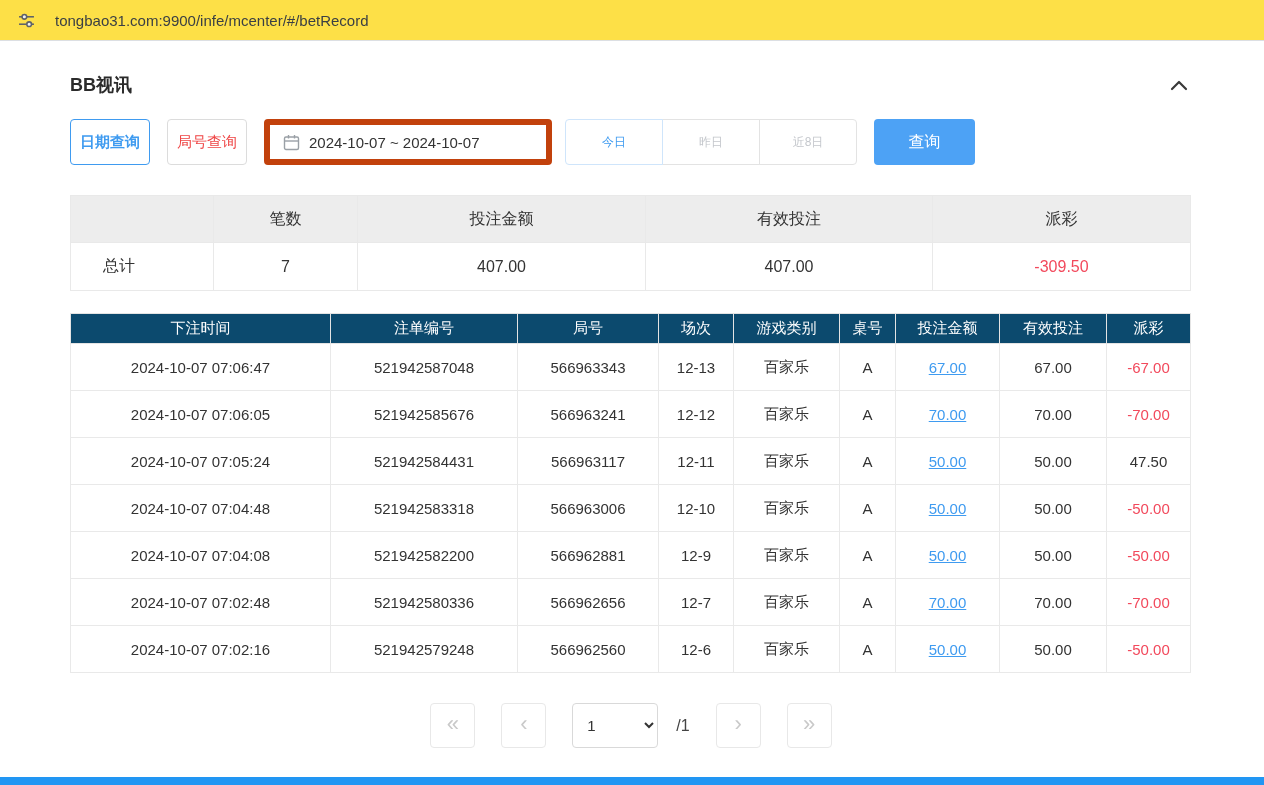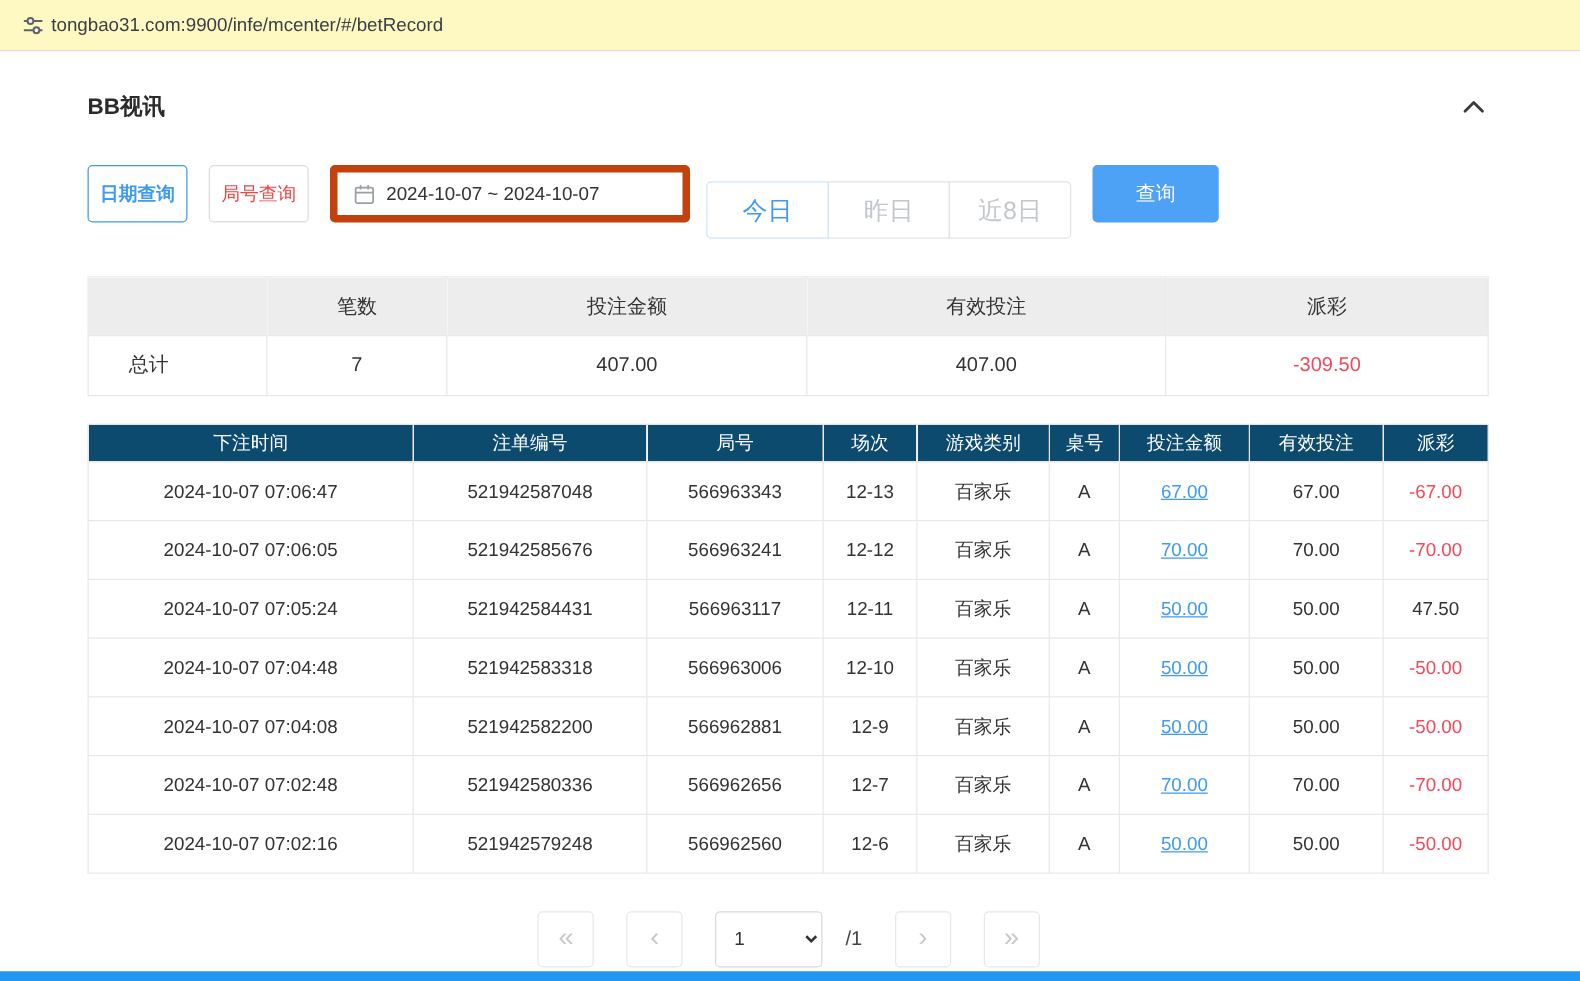--- a/index.html
+++ b/index.html
@@ -7,26 +7,26 @@
   body {
     font-family: "Liberation Sans", "DejaVu Sans", sans-serif;
     background: #ffffff;
     color: #333;
     position: relative;
     overflow: hidden;
   }
   
   .addressbar {
     height: 41px;
-    background: #fef9c3;
+    background: #fde047;
     border-bottom: 1px solid #dcdfe3;
     display: flex;
     align-items: center;
     padding: 0 18px;
-    gap: 6px;
+    gap: 20px;
   }
   .addressbar .url { font-size: 15px; color: #3a3f44; }
   
   .content { padding: 18px 72px 0 70px; }
   .titlebar {
     display: flex; align-items: center; justify-content: space-between;
     margin: 14px 0 22px 0;
   }
   .titlebar h2 { font-size: 18px; font-weight: bold; color: #2b2b2b; }
   .collapse-btn { cursor: pointer; display: inline-flex; padding: 4px; }
@@ -40,22 +40,22 @@
   .btn-date-query { border-color: #3f9bf0; color: #3f9bf0; font-weight: bold; }
   .btn-round-query { color: #ef4444; }
   .daterange {
     height: 46px; width: 288px; border: 6px solid #c2410c; border-radius: 4px;
     display: flex; align-items: center; gap: 9px; padding: 0 13px;
     font-size: 15px; color: #333; cursor: pointer; background:#fff;
   }
   .btn-group { display: inline-flex; margin-left: -4px; }
   .btn-group .gbtn {
     width: 98px; height: 46px; background: #fff; border: 1px solid #e3e3e3;
-    font-size: 20px; color: #c4c7cc; display: inline-flex; align-items: center;
-    justify-content: center; cursor: pointer; margin-left: -1px; margin-top: 26px;
+    font-size: 12px; color: #c4c7cc; display: inline-flex; align-items: center;
+    justify-content: center; cursor: pointer; margin-left: -1px;
   }
   .btn-group .gbtn:first-child { border-radius: 4px 0 0 4px; margin-left: 0; }
   .btn-group .gbtn:last-child { border-radius: 0 4px 4px 0; }
   .btn-group .gbtn.active { color: #3f9bf0; border-color: #cfe5fb; position: relative; z-index: 1; }
   .btn-search {
     width: 101px; height: 46px; border: none; border-radius: 4px;
     background: #4da2f5; color: #fff; font-size: 16px; cursor: pointer;
   }
   
   table { border-collapse: collapse; table-layout: fixed; width: 1120px; }

